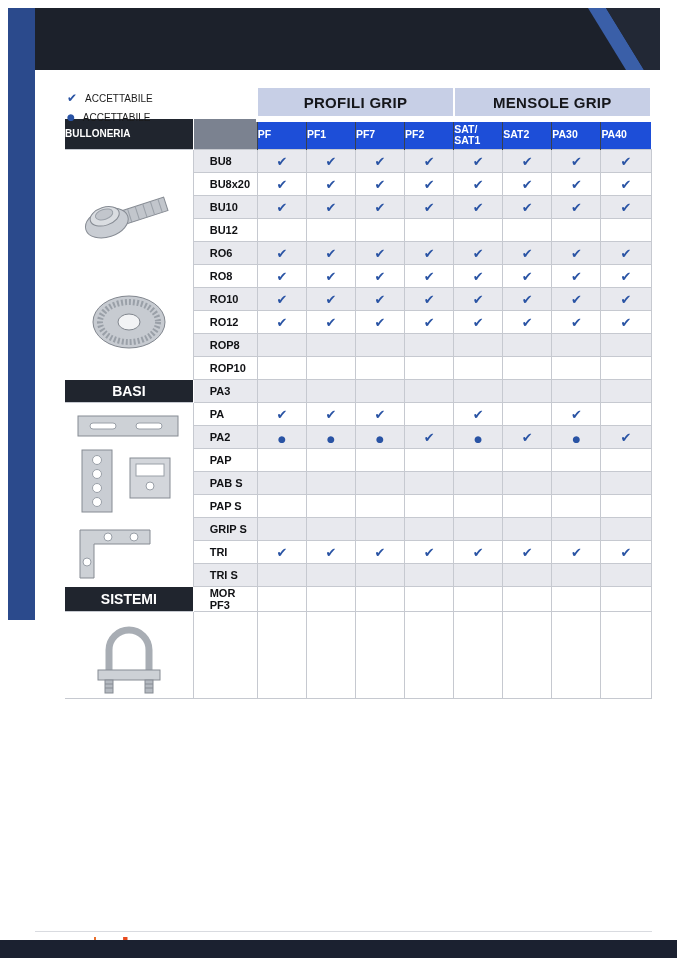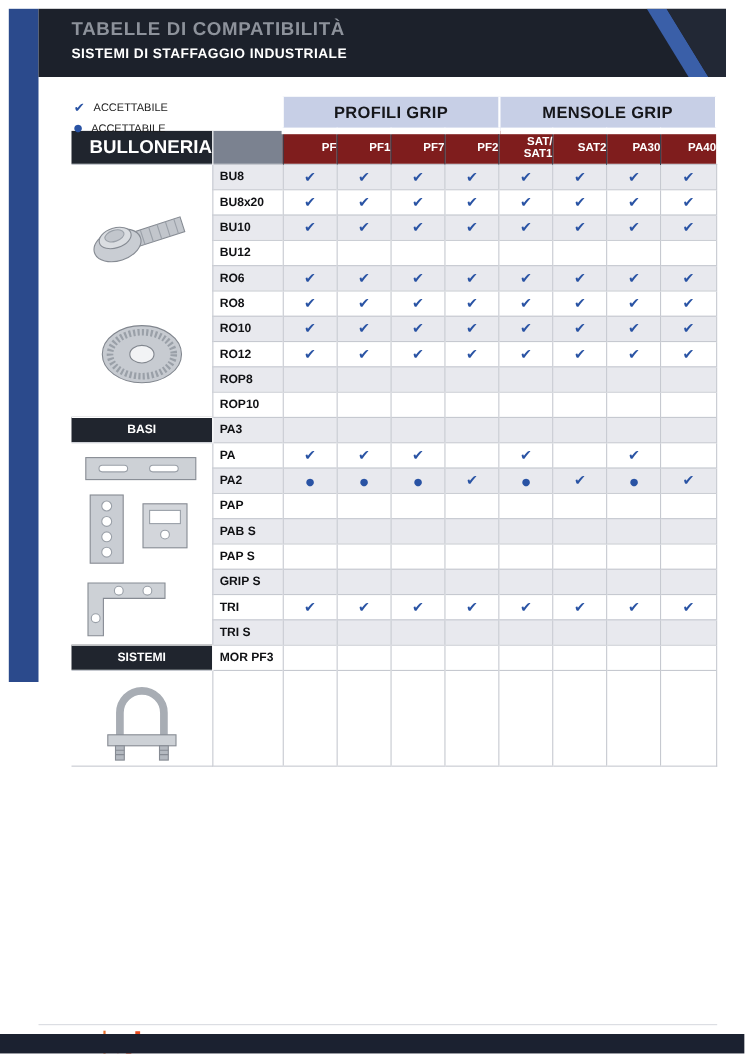--- a/index.html
+++ b/index.html
@@ -26,37 +26,37 @@
   .legend .dot-mark { font-size:9px; }
 
   table.compat { border-collapse:collapse; table-layout:fixed; width:587px; }
   tr.group-row td.spacer { background:transparent; border:none; }
   tr.group-row th.group {
     background:#c7cfe6; color:#15161a; font-size:15px; font-weight:bold; height:31px;
     letter-spacing:0.3px;
     border-left:2px solid #ffffff; border-right:2px solid #ffffff; border-bottom:6px solid #ffffff;
   }
   tr.head-row { height:30px; }
-  th.section-head { background:#20252e; color:#ffffff; font-size:17px; font-weight:bold; text-align:right; border-right:1px solid #ffffff; }
+  th.section-head { background:#20252e; color:#ffffff; font-size:10px; font-weight:bold; text-align:left; border-right:1px solid #ffffff; }
   th.label-head { background:#7b8290; }
   th.colh {
-    background:#7f1d1d; color:#ffffff; font-size:10.5px; font-weight:bold; text-align:right;
+    background:#1d4ed8; color:#ffffff; font-size:10.5px; font-weight:bold; text-align:left;
     white-space:pre-line; line-height:1.12; border-left:1px solid #39404d;
   }
   tbody tr { height:23px; }
   td.label {
-    font-size:11px; font-weight:bold; color:#101114; padding-left:6px; text-align:left;
+    font-size:11px; font-weight:bold; color:#101114; padding-left:16px; text-align:left;
     border-top:1px solid #c6c9d0; border-left:1px solid #c6c9d0; background:#ffffff;
   }
   td.cell { text-align:center; border-left:1px solid #c6c9d0; border-top:1px solid #c6c9d0; background:#ffffff; }
   td.cell:last-child { border-right:1px solid #c6c9d0; }
   tr.shaded td.label, tr.shaded td.cell { background:#e8e9ee; }
   td.img-cell { background:#ffffff; border-right:1px solid #c6c9d0; border-top:1px solid #c6c9d0; vertical-align:middle; text-align:center; }
   td.section-bar {
-    background:#20252e; color:#ffffff; font-weight:bold; font-size:11px; text-align:center;
+    background:#20252e; color:#ffffff; font-weight:bold; font-size:14px; text-align:center;
     border-top:1px solid #ffffff; border-right:1px solid #ffffff;
   }
   tbody tr:last-child td { border-bottom:1px solid #c6c9d0; }
   .check-mark { color:#2953a4; font-weight:bold; font-size:13px; line-height:1; font-family:"DejaVu Sans", sans-serif; }
   .dot-mark { color:#2953a4; font-size:9px; line-height:1; font-family:"DejaVu Sans", sans-serif; }
   .img-stack { display:flex; flex-direction:column; align-items:center; gap:34px; padding-top:8px; }
 
   
   .footer-rule { position:absolute; left:35px; top:931px; width:617px; height:1px; background:#d9dbe0; }
   .page-number { position:absolute; left:63px; top:948px; font-size:9px; color:#8a8f97; }
@@ -69,24 +69,20 @@
 
 <div class="page">
 
   <div class="blue-strip"></div>
 
   <header class="banner">
     <svg class="banner-deco" width="130" height="62" viewBox="0 0 130 62">
       <polygon points="58,0 76,0 114,62 96,62" fill="#3a5fa8"></polygon>
       <polygon points="76,0 130,0 130,62 114,62" fill="#222835"></polygon>
     </svg>
-    <div class="banner-text">
-      <div class="banner-title">TABELLE DI COMPATIBILITÀ</div>
-      <div class="banner-subtitle">SISTEMI DI STAFFAGGIO INDUSTRIALE</div>
-    </div>
   </header>
 
   <div class="content">
 
     <div class="legend">
       <div class="legend-item">
         <span class="check-mark">✔</span>
         <span>ACCETTABILE</span>
       </div>
       <div class="legend-item">

